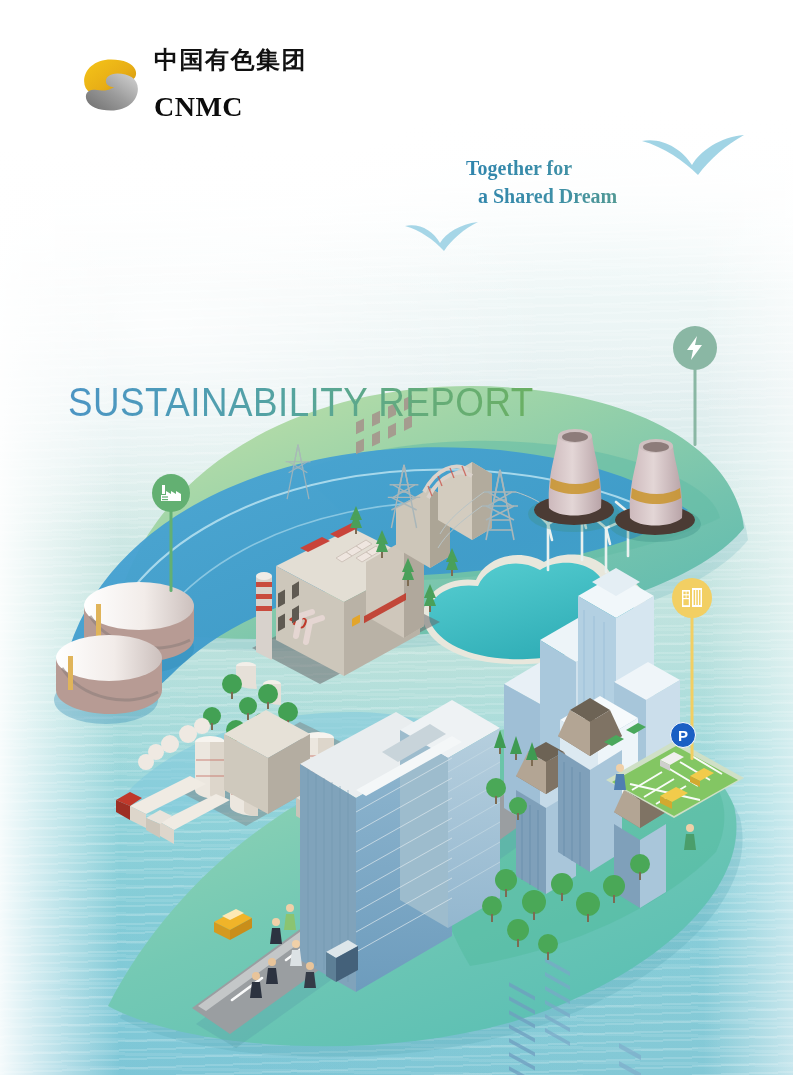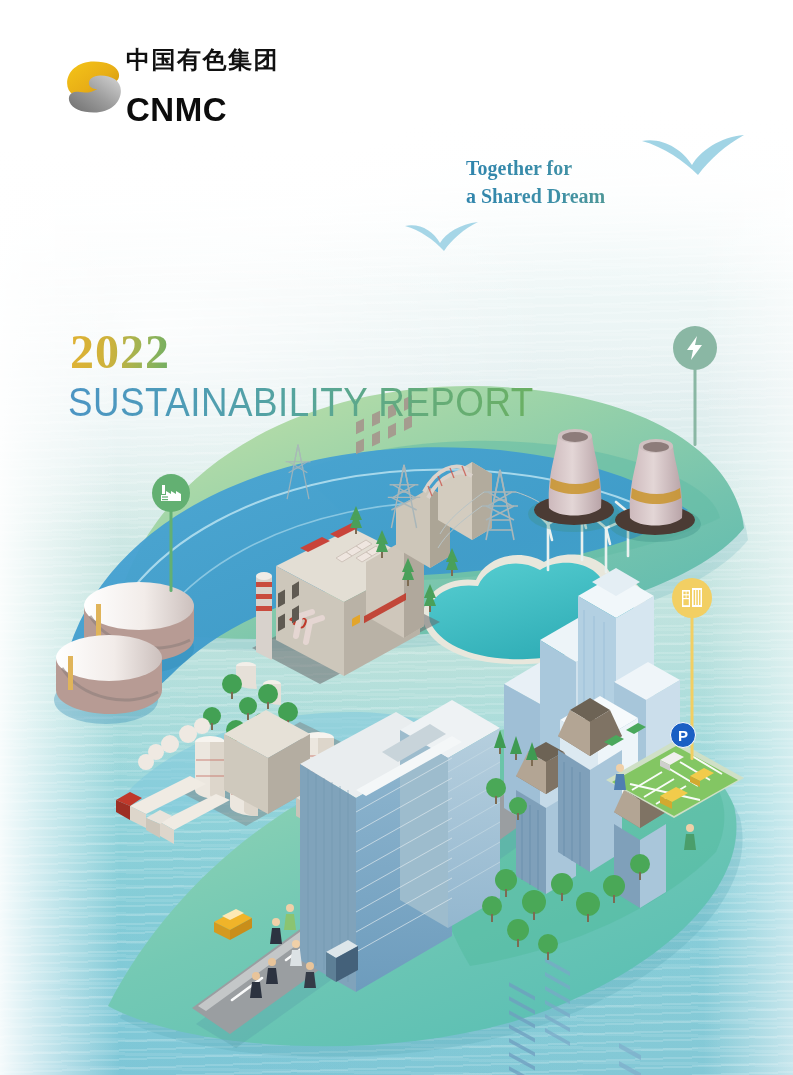--- a/index.html
+++ b/index.html
@@ -56,45 +56,45 @@
     position:absolute;left:0;top:0;bottom:0;width:120px;
     background:linear-gradient(90deg,rgba(255,255,255,.92),rgba(255,255,255,0));
   }
   .bg-right-fade{
     position:absolute;right:0;top:0;bottom:0;width:90px;
     background:linear-gradient(270deg,rgba(255,255,255,.55),rgba(255,255,255,0));
   }
 
   
   .logo-block{
-    position:absolute;left:62px;top:48px;
-    display:flex;align-items:center;gap:0;
+    position:absolute;left:79px;top:48px;
+    display:flex;align-items:center;gap:11px;
   }
   .logo-mark{width:64px;height:64px;display:block;}
   .logo-text{display:flex;flex-direction:column;line-height:1;}
   .logo-cn{
     font-family:"DejaVu Sans",sans-serif;
     font-size:24px;font-weight:700;color:#111;letter-spacing:1.5px;
   }
   .logo-en{
-    font-family:Liberation Sans, sans-serif;
-    font-size:33px;font-weight:700;color:#0c0c0c;letter-spacing:.5px;
+    font-family:Liberation Serif, serif;
+    font-size:28px;font-weight:700;color:#0c0c0c;letter-spacing:.5px;
     margin-top:21px;
   }
 
   
   .tagline{
     position:absolute;left:466px;top:155px;width:300px;
     font-family:"Liberation Serif",serif;
     font-size:20px;font-weight:700;line-height:1.38;
     background:linear-gradient(100deg,#2f84ad 0%,#3d8fa8 30%,#5f9f86 66%,#6cae63 100%);
     -webkit-background-clip:text;background-clip:text;
     color:transparent;-webkit-text-fill-color:transparent;
   }
-  .tagline-l2{display:block;}
+  .tagline-l2{display:block;margin-left:12px;}
 
   .bird{position:absolute;}
   .bird svg{display:block;}
 
   
   .year{
     position:absolute;left:70px;top:328px;
     font-family:"Liberation Serif",serif;
     font-size:48px;font-weight:700;letter-spacing:1px;line-height:1;
     background:linear-gradient(95deg,#e0b233 0%,#cdb23c 40%,#97b457 75%,#6fae63 100%);
@@ -843,21 +843,20 @@
       <span class="logo-cn">中国有色集团</span>
       <span class="logo-en">CNMC</span>
     </div>
   </div>
 
   <div class="tagline">
     <span>Together for</span>
     <span class="tagline-l2">a Shared Dream</span>
   </div>
 
-  <div class="year">2022</div>
   <div class="report-title">SUSTAINABILITY REPORT</div>
 
   <div class="pin" id="pin-energy">
     <div class="stem"></div>
     <div class="disc">
       <svg width="22" height="26" viewBox="0 0 22 26" xmlns="http://www.w3.org/2000/svg">
         <path d="M13 1 L 3 15 L 9 15 L 7 25 L 18 10 L 11 10 Z" fill="#ffffff"></path>
       </svg>
     </div>
   </div>

